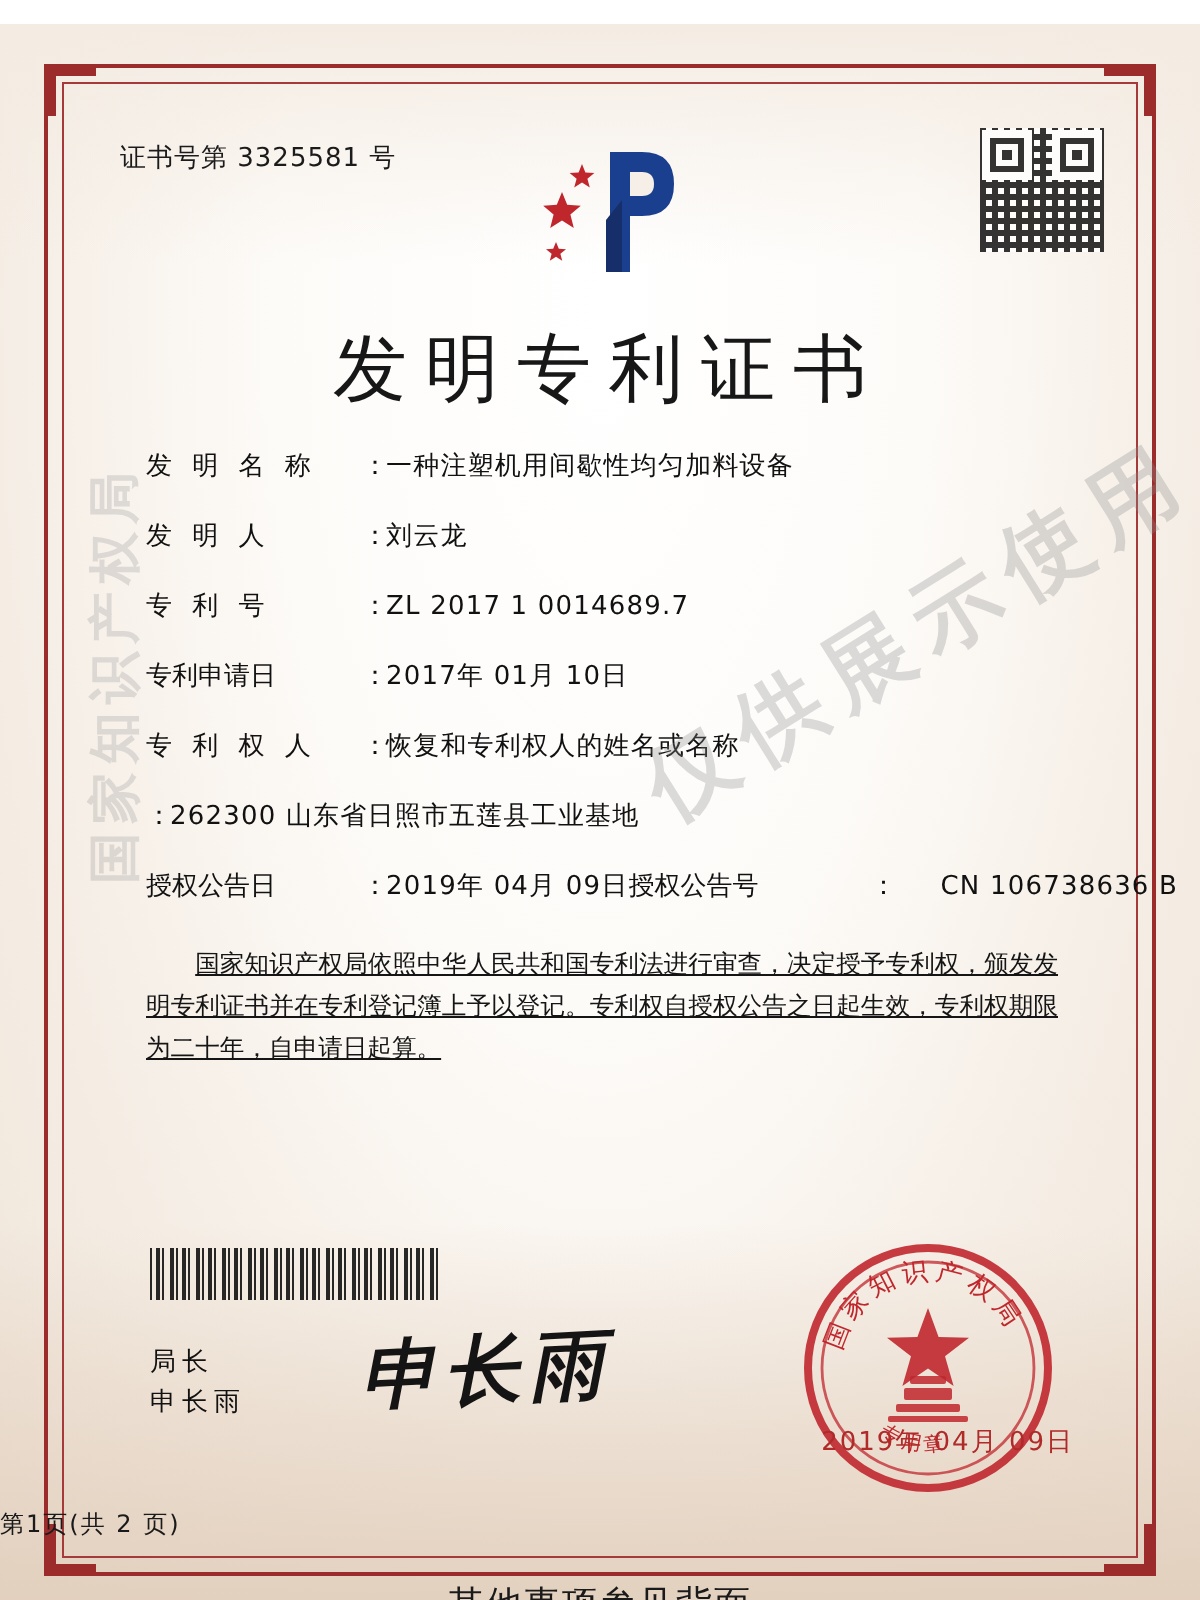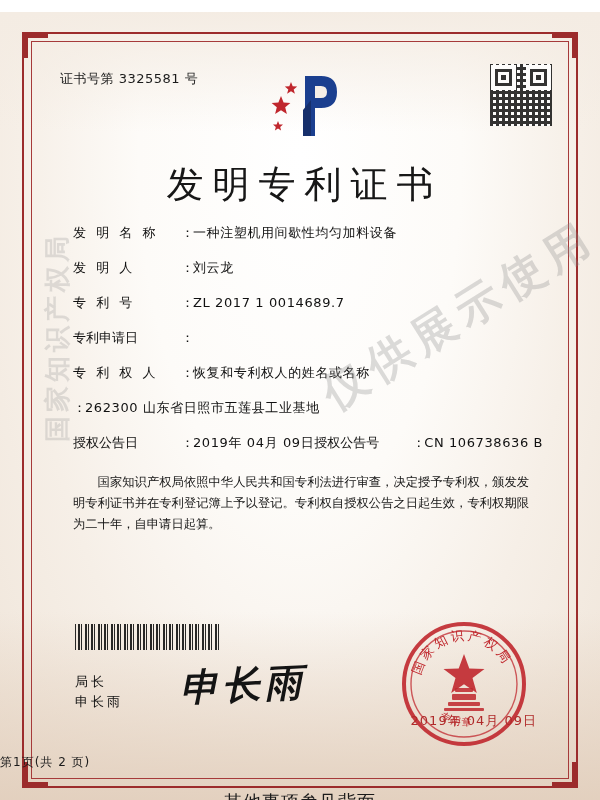--- a/index.html
+++ b/index.html
@@ -141,33 +141,34 @@
   }
   .f-value {
     flex: 1;
     letter-spacing: 0.6px;
     white-space: nowrap;
   }
   .f-label-wide { width: 108px; letter-spacing: 0px; }
 
   .row-split { display: flex; align-items: baseline; height: 35px; }
   .split-left { display: flex; align-items: baseline; width: 258px; }
-  .split-right { display: flex; align-items: baseline; flex: 1; }
+  .split-right { display: flex; align-items: baseline; flex: 1; gap: 23px; }
   .split-right .f-label { width: 98px; }
 
   
   .body-text {
     position: absolute;
     left: 73px;
     top: 460px;
     width: 456px;
     font-size: 12.3px;
     line-height: 21px;
     color: #151515;
     text-align: justify;
+    text-decoration: underline;
   }
   .body-text p { margin: 0 0 6px 0; text-indent: 2em; }
 
   
   .barcode {
     position: absolute;
     left: 75px;
     top: 612px;
     width: 145px;
     height: 26px;
@@ -316,20 +317,21 @@
       <span class="f-value">刘云龙</span>
     </div>
     <div class="field-row">
       <span class="f-label">专 利 号</span>
       <span class="f-colon">：</span>
       <span class="f-value">ZL 2017 1 0014689.7</span>
     </div>
     <div class="field-row">
       <span class="f-label f-label-wide">专利申请日</span>
       <span class="f-colon">：</span>
+      <span class="f-value">2017年 01月 10日</span>
     </div>
     <div class="field-row">
       <span class="f-label">专 利 权 人</span>
       <span class="f-colon">：</span>
       <span class="f-value">恢复和专利权人的姓名或名称</span>
     </div>
     <div class="field-row">
       <span class="f-colon">：</span>
       <span class="f-value">262300  山东省日照市五莲县工业基地</span>
     </div>

